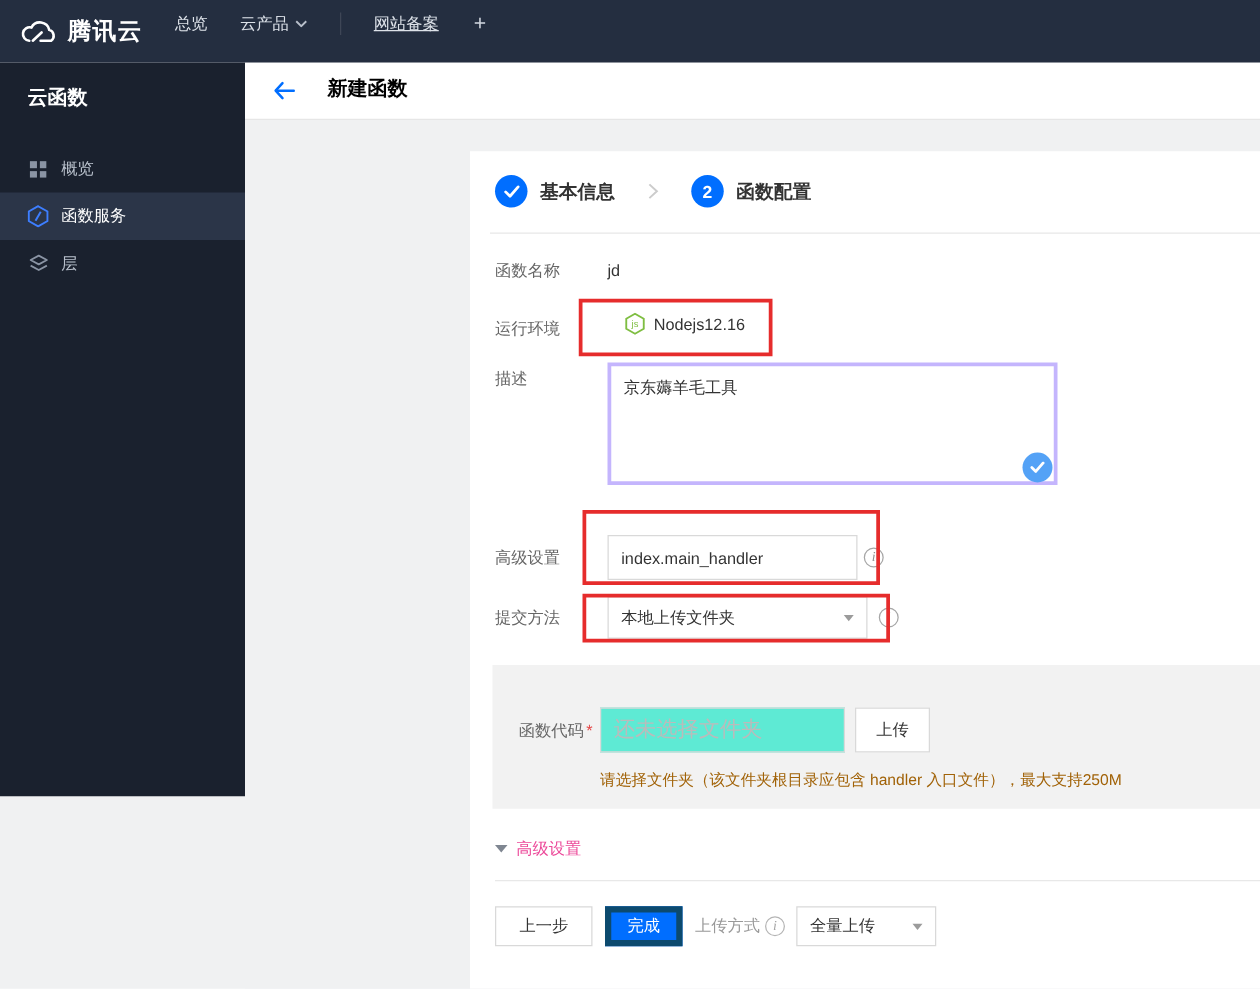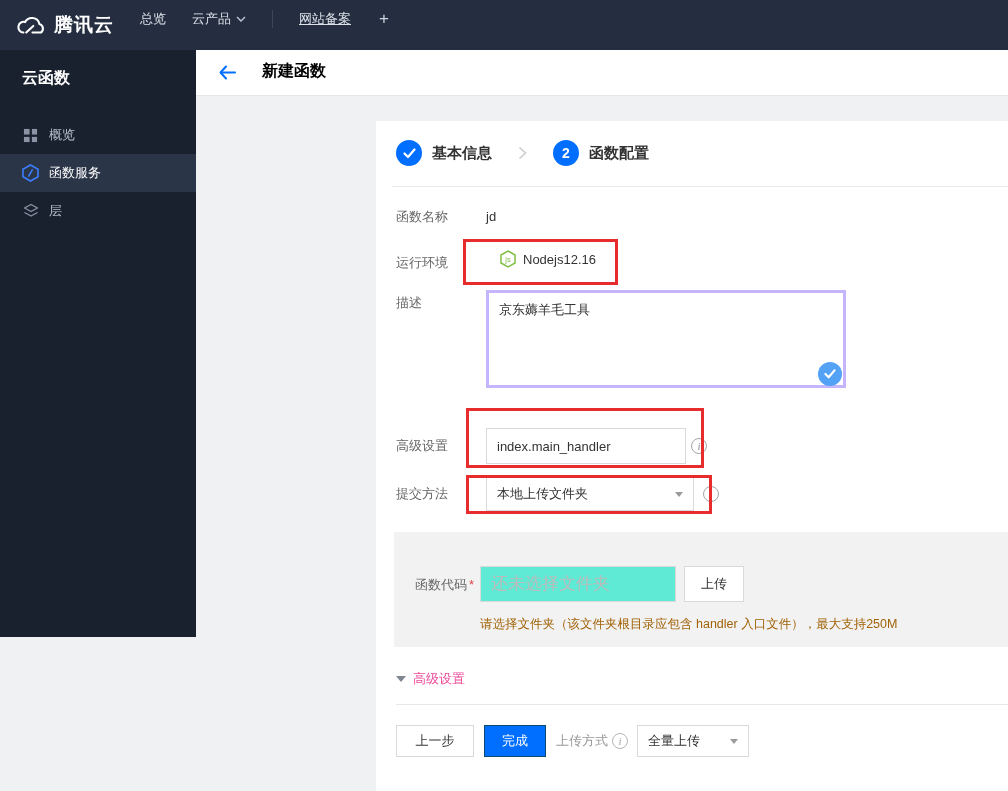--- a/index.html
+++ b/index.html
@@ -71,21 +71,21 @@
   .upload-btn{position:absolute;left:290px;top:34px;width:60px;height:36px;box-sizing:border-box;background:#fff;border:1px solid #d9d9d9;font-size:13px;color:#333;display:flex;align-items:center;justify-content:center;cursor:pointer;}
   .code-hint{position:absolute;left:86px;top:84px;font-size:12.5px;color:#a16207;}
   
   .advanced{position:absolute;left:20px;top:549px;display:flex;align-items:center;gap:7px;cursor:pointer;}
   .adv-caret{width:0;height:0;border-left:5px solid transparent;border-right:5px solid transparent;border-top:6px solid #7f8691;}
   .adv-label{font-size:13px;color:#ec4899;}
   .footer-divider{position:absolute;left:20px;right:0;top:583px;height:1px;background:#e8e8e8;}
   .footer{position:absolute;left:20px;top:604px;height:32px;display:flex;align-items:center;}
   .btn{height:32px;box-sizing:border-box;display:flex;align-items:center;justify-content:center;font-size:13px;cursor:pointer;}
   .btn-prev{width:78px;background:#fff;border:1px solid #d9d9d9;color:#333;}
-  .btn-finish{width:62px;background:#006eff;border:1px solid #0c4a6e;color:#fff;margin-left:10px;}
+  .btn-finish{width:62px;background:#006eff;border:5px solid #0c4a6e;color:#fff;margin-left:10px;}
   .upload-mode{margin-left:10px;display:flex;align-items:center;gap:4px;color:#999;font-size:13px;}
   .upload-mode .info-icon{border-color:#b5b5b5;color:#a5a5a5;}
   .mode-select{margin-left:9px;width:112px;height:32px;box-sizing:border-box;border:1px solid #d9d9d9;background:#fff;display:flex;align-items:center;padding:0 10px;font-size:13px;color:#333;cursor:pointer;}
   .mode-select .sel-caret{margin-left:auto;}
   
   .anno{position:absolute;border:3px solid #e62c2c;box-sizing:border-box;z-index:50;pointer-events:none;}
   .anno-runtime{left:463px;top:239px;width:155px;height:46px;}
   .anno-handler{left:466px;top:408px;width:238px;height:60px;}
   .anno-submit{left:466px;top:475px;width:246px;height:39px;}
 </style>

